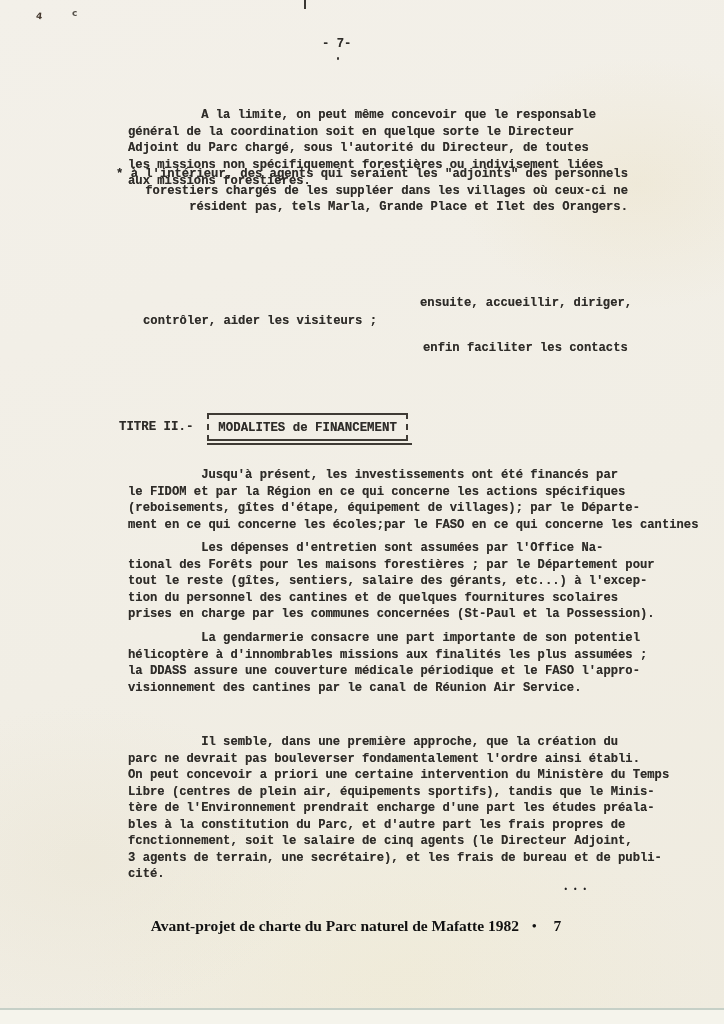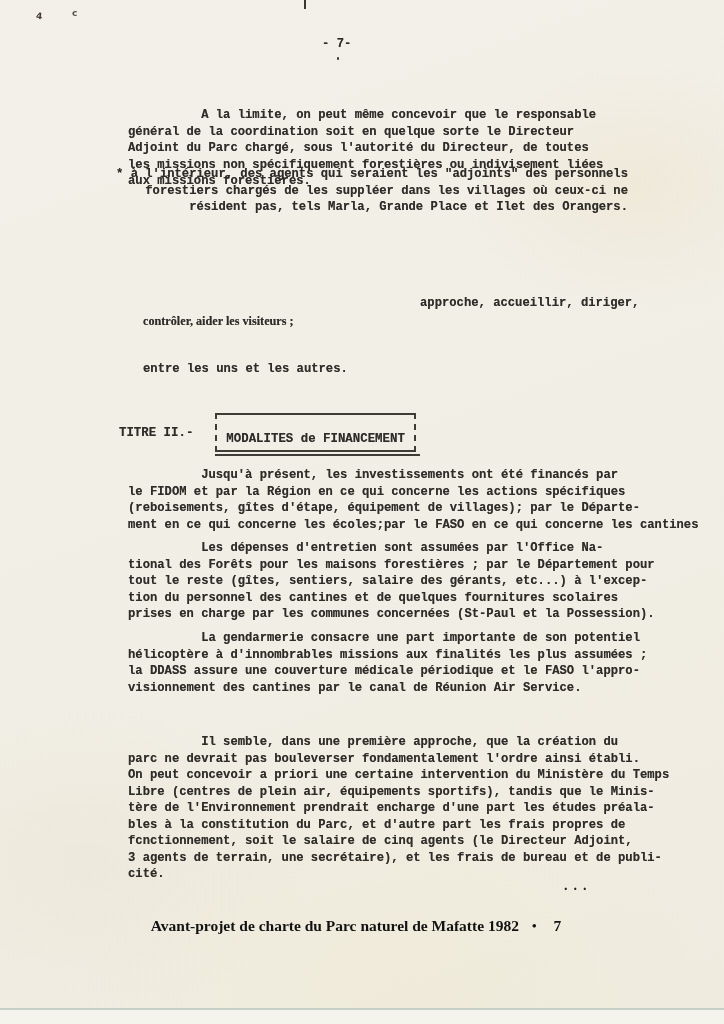--- a/index.html
+++ b/index.html
@@ -20,38 +20,38 @@
     font:bold 12.2px/16.5px "Liberation Mono","DejaVu Sans Mono",monospace;
     color:#2e2c29;
     white-space:pre;
     text-shadow:0 0 0.5px rgba(45,40,34,0.55);
   }
   .pagenum{left:322px;top:36px;}
   .p1{left:128px;top:74px;margin-top:33px;}
   .bullet{left:116px;top:166px;text-align:right;}
   .p2{left:128px;top:224px;}
   .aside1{left:420px;top:295px;}
-  .aside2{left:143px;top:313px;font-family:Liberation Serif, serif;}
+  .aside2{left:143px;top:313px;}
   .aside3{left:423px;top:340px;}
   .aside4{left:143px;top:361px;}
   .p3{left:128px;top:467px;}
   .p4{left:128px;top:540px;}
   .p5{left:128px;top:630px;}
   .p6{left:128px;top:734px;}
   .titre{
     position:absolute;left:119px;top:413px;
-    display:flex;align-items:center;gap:22px;
+    display:flex;align-items:center;gap:14px;
     font:bold 12.4px/16px "Liberation Mono","DejaVu Sans Mono",monospace;
     color:#2e2c29;
     text-shadow:0 0 0.5px rgba(45,40,34,0.55);
   }
   .titre-box{
     position:relative;
     display:inline-block;
-    padding:16px 9px 3px 9px;
+    padding:5px 9px 3px 9px;
     border-top:2px solid #3f3b35;
     border-bottom:2px solid #3f3b35;
     border-left:2px dashed #3f3b35;
     border-right:2px dashed #3f3b35;
   }
   .titre-box::after{
     content:"";position:absolute;left:-2px;right:-6px;bottom:-6px;height:2px;
     background:#3f3b35;
   }
   .dots{
@@ -94,23 +94,23 @@
 général de la coordination soit en quelque sorte le Directeur
 Adjoint du Parc chargé, sous l'autorité du Directeur, de toutes
 les missions non spécifiquement forestières ou indivisement liées
 aux missions forestières.</pre>
 
   <pre class="tw bullet">* à l'intérieur, des agents qui seraient les "adjoints" des personnels
   forestiers chargés de les suppléer dans les villages où ceux-ci ne
   résident pas, tels Marla, Grande Place et Ilet des Orangers.</pre>
 
 
-  <pre class="tw aside1">approche, accueillir, diriger,</pre>
+  <pre class="tw aside1">ensuite, accueillir, diriger,</pre>
   <pre class="tw aside2">contrôler, aider les visiteurs ;</pre>
-  <pre class="tw aside4">entre les uns et les autres.</pre>
+  <pre class="tw aside3">enfin faciliter les contacts</pre>
 
   <div class="titre">
     <span class="titre-label">TITRE II.-</span>
     <span class="titre-box">MODALITES de FINANCEMENT</span>
   </div>
 
   <pre class="tw p4">          Les dépenses d'entretien sont assumées par l'Office Na-
 tional des Forêts pour les maisons forestières ; par le Département pour
 tout le reste (gîtes, sentiers, salaire des gérants, etc...) à l'excep-
 tion du personnel des cantines et de quelques fournitures scolaires

